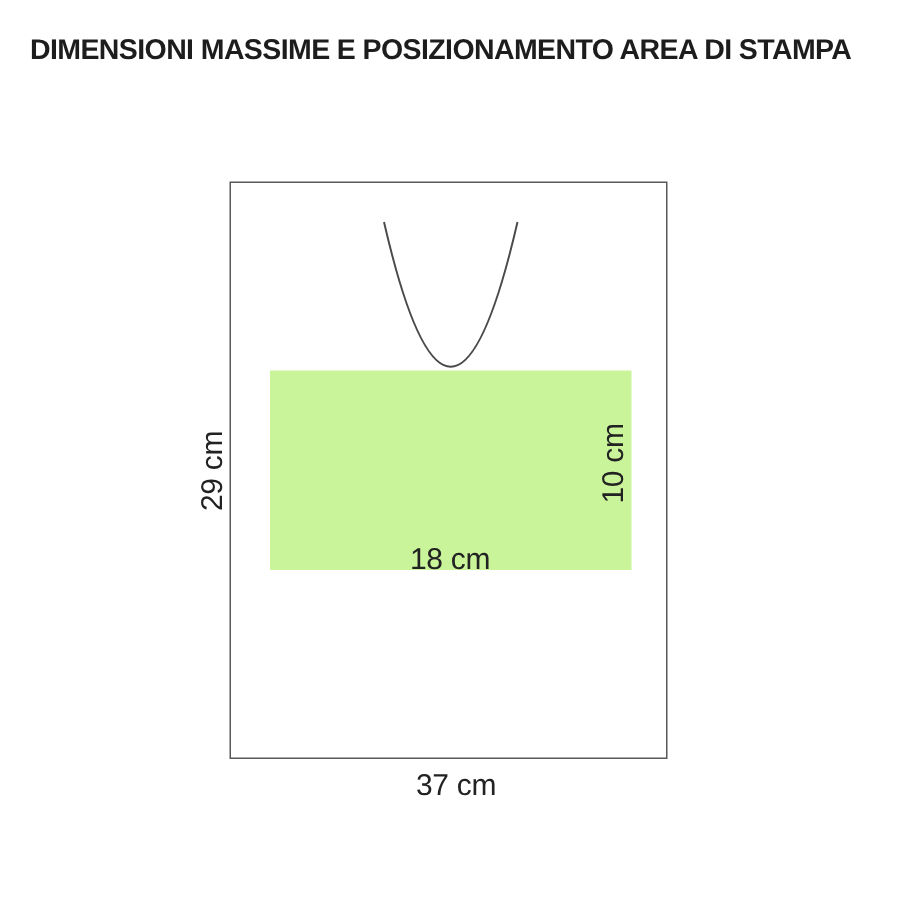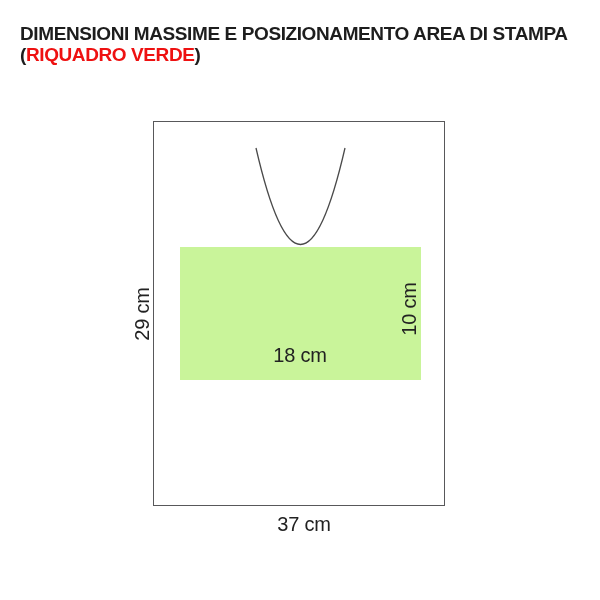--- a/index.html
+++ b/index.html
@@ -77,31 +77,30 @@
     text-align: center;
     font-size: 20px;
     letter-spacing: -0.2px;
     color: #222222;
     white-space: nowrap;
   }
   .rot-ccw { transform: rotate(-90deg); }
 
   .label-bag-height  { left: 92px;  top: 302px; }  
   .label-print-height{ left: 359px; top: 297px; }  
-  .label-print-width { left: 250px; top: 343px; }  
+  .label-print-width { left: 250px; top: 361px; }  
   .label-bag-width   { left: 254px; top: 512px; }  
 </style>
 </head>
 <body>
 
 <div class="canvas">
 
   <div class="title">
     <span class="title-line">DIMENSIONI MASSIME E POSIZIONAMENTO AREA DI STAMPA</span>
-    <span class="title-line"><span>(</span><span style="color: rgb(238, 17, 17);">RIQUADRO VERDE</span><span>)</span></span>
   </div>
 
   <div class="bag-outline"></div>
 
   <div class="print-area" style="background: rgb(201, 244, 154);"></div>
 
   <svg class="handle-svg" viewBox="0 0 600 600">
     <path class="handle-path" d="M 256,148 Q 300.5,341 345,148"></path>
   </svg>
 

